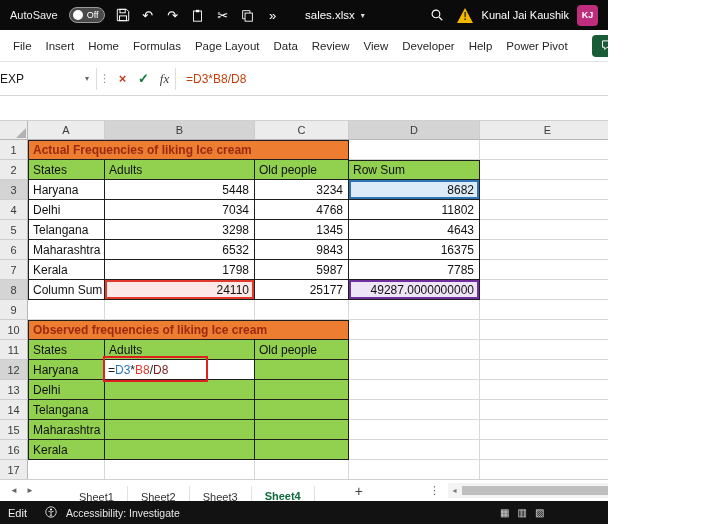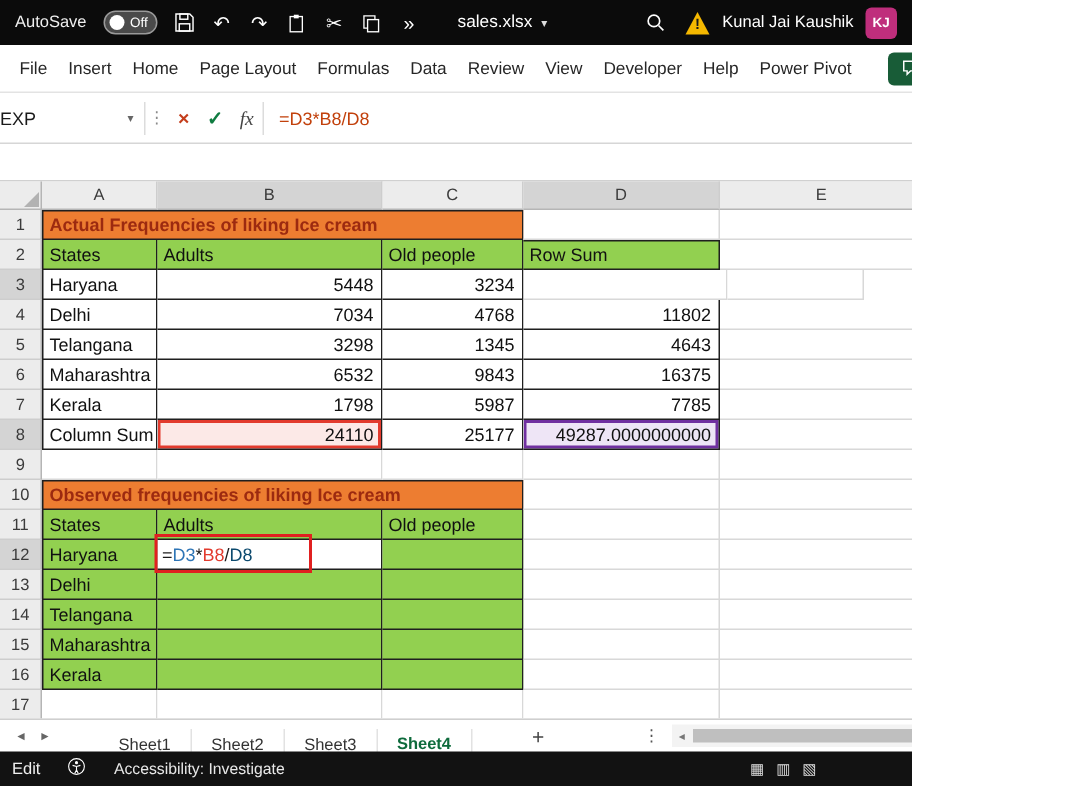--- a/index.html
+++ b/index.html
@@ -62,21 +62,21 @@
   .tb{border-right:1px solid #1f1f1f;border-bottom:1px solid #1f1f1f}
   .lt{border-left:1px solid #1f1f1f}
   .tt{border-top:1px solid #1f1f1f}
   .green{background:#92D050}
   .ob{border:1px solid #1f1f1f;background:#ED7D31;color:#9C2A10;font-weight:700}
   .refblue{background:#DCEBF7;box-shadow:inset 0 0 0 2px #2E75B6}
   .refred{background:#FCE9E7;box-shadow:inset 0 0 0 2px #E23B2E}
   .refpurple{background:#EEE5F6;box-shadow:inset 0 0 0 2px #7030A0}
   .fcell{background:#fff;padding-left:3px;gap:0}
   .fp{font-size:12px;color:#1a1a1a}
-  .fp.refb{color:#2E75B6}.fp.refr{color:#E23B2E}.fp.refp{color:#0c4a6e}
+  .fp.refb{color:#2E75B6}.fp.refr{color:#E23B2E}.fp.refp{color:#7f1d1d}
   .anno{position:absolute;left:103px;top:356px;width:105px;height:26px;border:2px solid #E02020;z-index:6;pointer-events:none}
 
   
   .vscroll{position:absolute;top:120px;left:707px;width:13px;height:359px;background:#f4f4f4;border-left:1px solid #dedede}
   .vs-arrow{display:block;width:100%;text-align:center;color:#777;font-size:8px;padding-top:3px;cursor:pointer}
   .vthumb{position:absolute;left:2px;top:20px;width:8px;height:112px;background:#c9c9c9;cursor:grab}
 
   
   .sheetbar{position:absolute;top:479px;left:0;width:720px;height:22px;background:#fff;border-top:1px solid #cfcfcf;display:flex;align-items:center}
   .snav{width:16px;text-align:center;color:#666;font-size:8px;cursor:pointer}
@@ -86,21 +86,21 @@
   .stab.active{color:#0E6B3C;font-weight:700;border-bottom:2px solid #1E7145;background:#fff}
   .addsheet{margin-left:40px;font-size:14px;color:#444;cursor:pointer}
   .smore{margin-left:66px;font-size:11px;color:#555;cursor:pointer}
   .hscroll{position:absolute;left:448px;top:3px;width:256px;height:15px;background:#f3f3f3;display:flex;align-items:center}
   .hs-arrow{width:13px;text-align:center;color:#777;font-size:8px;cursor:pointer}
   .hthumb{flex:1;height:9px;background:#bfbfbf;margin:0 1px;cursor:grab}
 
   
   .statusbar{position:absolute;top:501px;left:0;width:720px;height:23px;background:#121212;color:#fff;display:flex;align-items:center;padding-left:8px;font-size:11px}
   .sb-mode{color:#f0f0f0}
-  .sb-acc{margin-left:18px;display:flex;align-items:center;gap:19px;color:#e8e8e8;font-size:10.5px;cursor:pointer}
+  .sb-acc{margin-left:18px;display:flex;align-items:center;gap:9px;color:#e8e8e8;font-size:10.5px;cursor:pointer}
   .sb-views{position:absolute;left:500px;top:0;height:23px;display:flex;align-items:center;gap:8px}
   .sbv{color:#dedede;font-size:10px;cursor:pointer}
 </style>
 </head>
 <body>
 
 <div class="app">
 
   <div class="titlebar">
     <div class="tb-left">
@@ -154,22 +154,22 @@
       <span class="wbtn">—</span>
       <span class="wbtn">□</span>
       <span class="wbtn">×</span>
     </div>
   </div>
 
   <div class="ribbon">
     <div class="rtab">File</div>
     <div class="rtab">Insert</div>
     <div class="rtab">Home</div>
+    <div class="rtab">Formulas</div>
     <div class="rtab">Page Layout</div>
-    <div class="rtab">Formulas</div>
     <div class="rtab">Data</div>
     <div class="rtab">Review</div>
     <div class="rtab">View</div>
     <div class="rtab">Developer</div>
     <div class="rtab">Help</div>
     <div class="rtab">Power Pivot</div>
     <div class="comments-btn">
       <span><svg width="12" height="12" viewBox="0 0 16 16">
             <path d="M2 2.5h12v8.5H8l-3 3v-3H2z" fill="none" stroke="#fff" stroke-width="1.3"></path>
           </svg></span>
@@ -224,20 +224,21 @@
       <div class="cl txt wd green tb tt">Row Sum</div>
       <div class="cl we"></div>
       <div class="cl wf"></div>
     </div>
 
     <div class="row">
       <div class="rh hl">3</div>
       <div class="cl txt wa tb lt">Haryana</div>
       <div class="cl num wb tb">5448</div>
       <div class="cl num wc tb">3234</div>
+      <div class="cl num wd tb refblue">8682</div>
       <div class="cl we"></div>
       <div class="cl wf"></div>
     </div>
 
     <div class="row">
       <div class="rh">4</div>
       <div class="cl txt wa tb lt">Delhi</div>
       <div class="cl num wb tb">7034</div>
       <div class="cl num wc tb">4768</div>
       <div class="cl num wd tb">11802</div>

